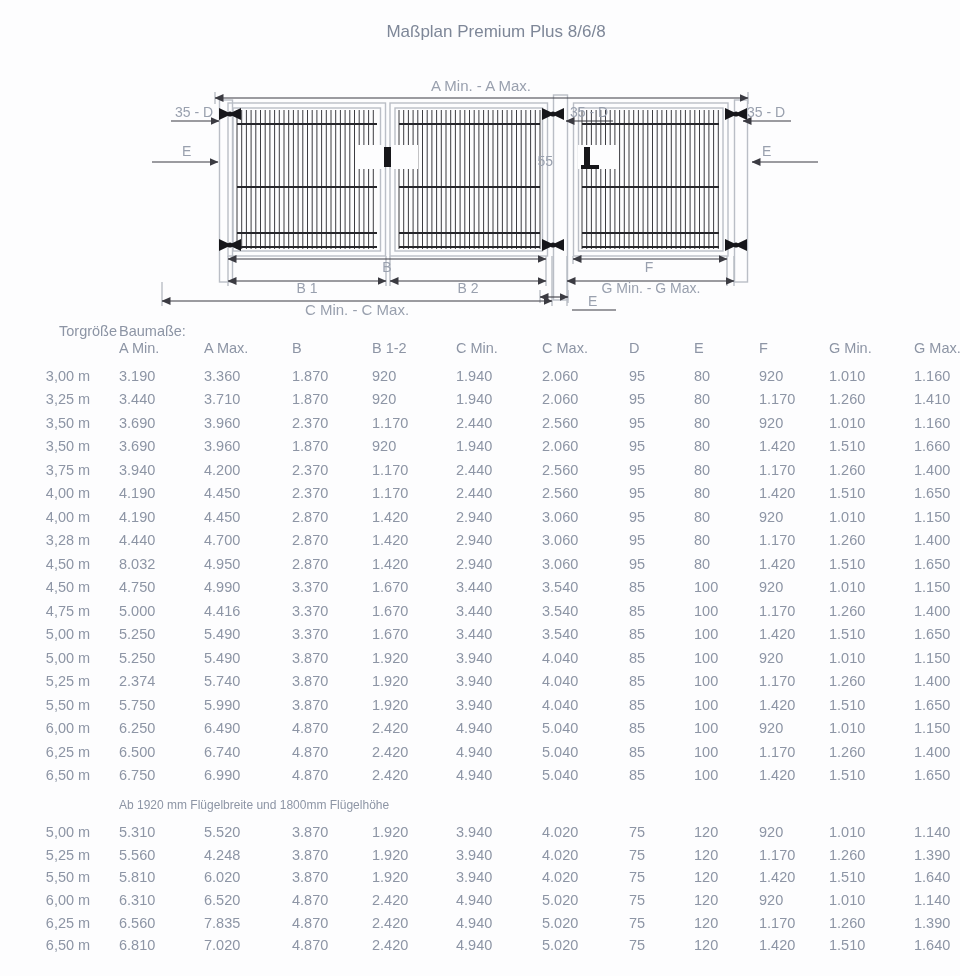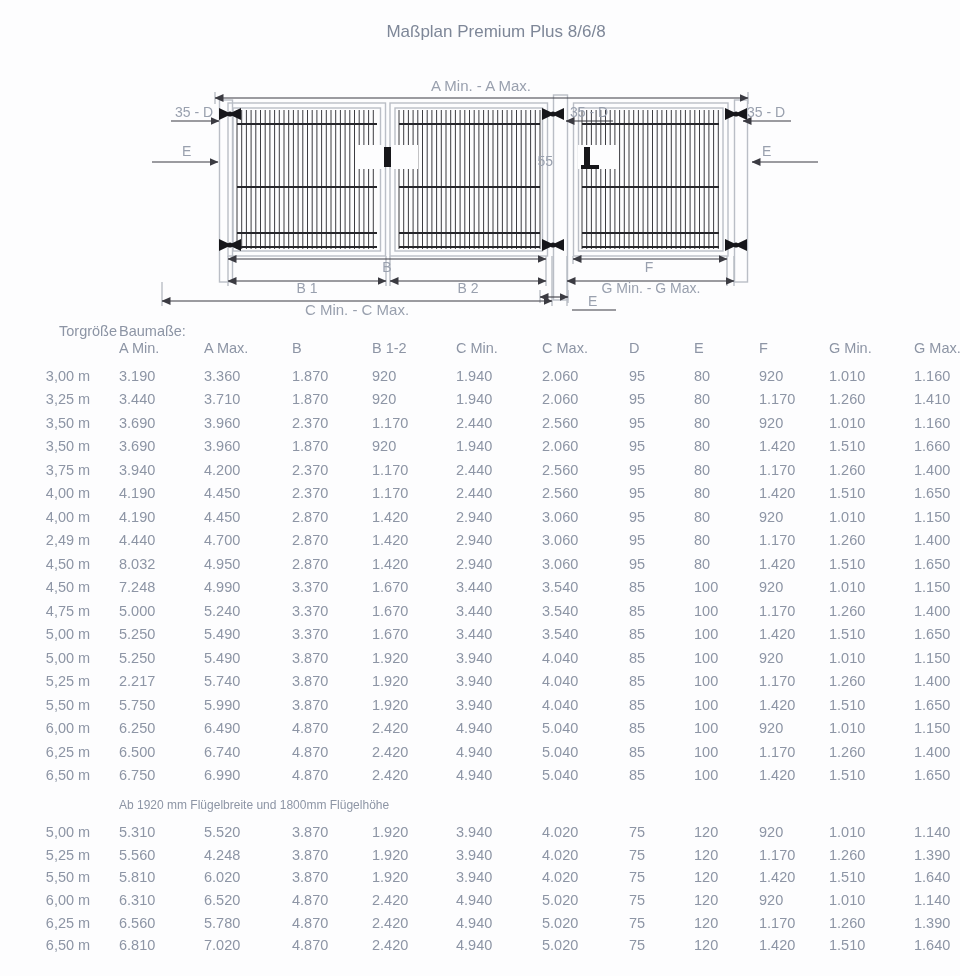--- a/index.html
+++ b/index.html
@@ -345,21 +345,21 @@
         <span>1.420</span>
         <span>2.940</span>
         <span>3.060</span>
         <span>95</span>
         <span>80</span>
         <span>920</span>
         <span>1.010</span>
         <span>1.150</span>
       </div>
       <div class="trow">
-        <span>2,49 m</span>
+        <span>3,28 m</span>
         <span>4.440</span>
         <span>4.700</span>
         <span>2.870</span>
         <span>1.420</span>
         <span>2.940</span>
         <span>3.060</span>
         <span>95</span>
         <span>80</span>
         <span>1.170</span>
         <span>1.260</span>
@@ -374,36 +374,36 @@
         <span>2.940</span>
         <span>3.060</span>
         <span>95</span>
         <span>80</span>
         <span>1.420</span>
         <span>1.510</span>
         <span>1.650</span>
       </div>
       <div class="trow">
         <span>4,50 m</span>
-        <span>7.248</span>
+        <span>4.750</span>
         <span>4.990</span>
         <span>3.370</span>
         <span>1.670</span>
         <span>3.440</span>
         <span>3.540</span>
         <span>85</span>
         <span>100</span>
         <span>920</span>
         <span>1.010</span>
         <span>1.150</span>
       </div>
       <div class="trow">
         <span>4,75 m</span>
         <span>5.000</span>
-        <span>5.240</span>
+        <span>4.416</span>
         <span>3.370</span>
         <span>1.670</span>
         <span>3.440</span>
         <span>3.540</span>
         <span>85</span>
         <span>100</span>
         <span>1.170</span>
         <span>1.260</span>
         <span>1.400</span>
       </div>
@@ -430,21 +430,21 @@
         <span>3.940</span>
         <span>4.040</span>
         <span>85</span>
         <span>100</span>
         <span>920</span>
         <span>1.010</span>
         <span>1.150</span>
       </div>
       <div class="trow">
         <span>5,25 m</span>
-        <span>2.217</span>
+        <span>2.374</span>
         <span>5.740</span>
         <span>3.870</span>
         <span>1.920</span>
         <span>3.940</span>
         <span>4.040</span>
         <span>85</span>
         <span>100</span>
         <span>1.170</span>
         <span>1.260</span>
         <span>1.400</span>
@@ -560,21 +560,21 @@
         <span>5.020</span>
         <span>75</span>
         <span>120</span>
         <span>920</span>
         <span>1.010</span>
         <span>1.140</span>
       </div>
       <div class="trow">
         <span>6,25 m</span>
         <span>6.560</span>
-        <span>5.780</span>
+        <span>7.835</span>
         <span>4.870</span>
         <span>2.420</span>
         <span>4.940</span>
         <span>5.020</span>
         <span>75</span>
         <span>120</span>
         <span>1.170</span>
         <span>1.260</span>
         <span>1.390</span>
       </div>

